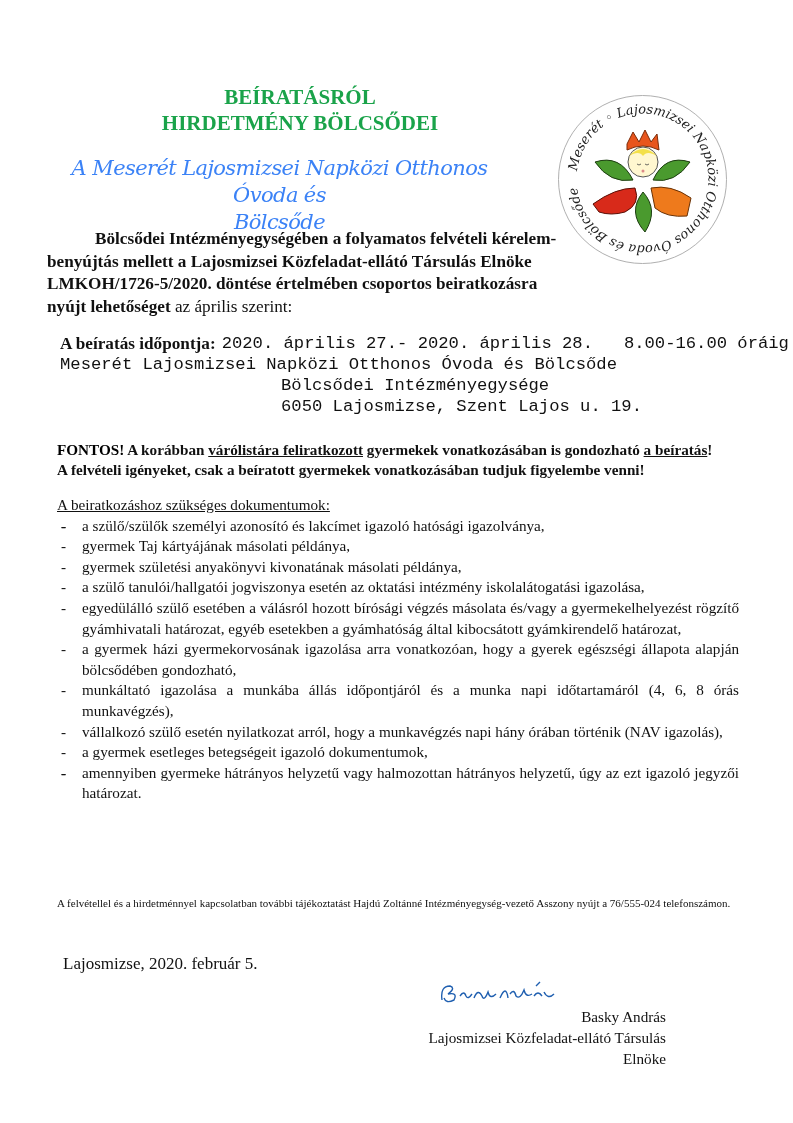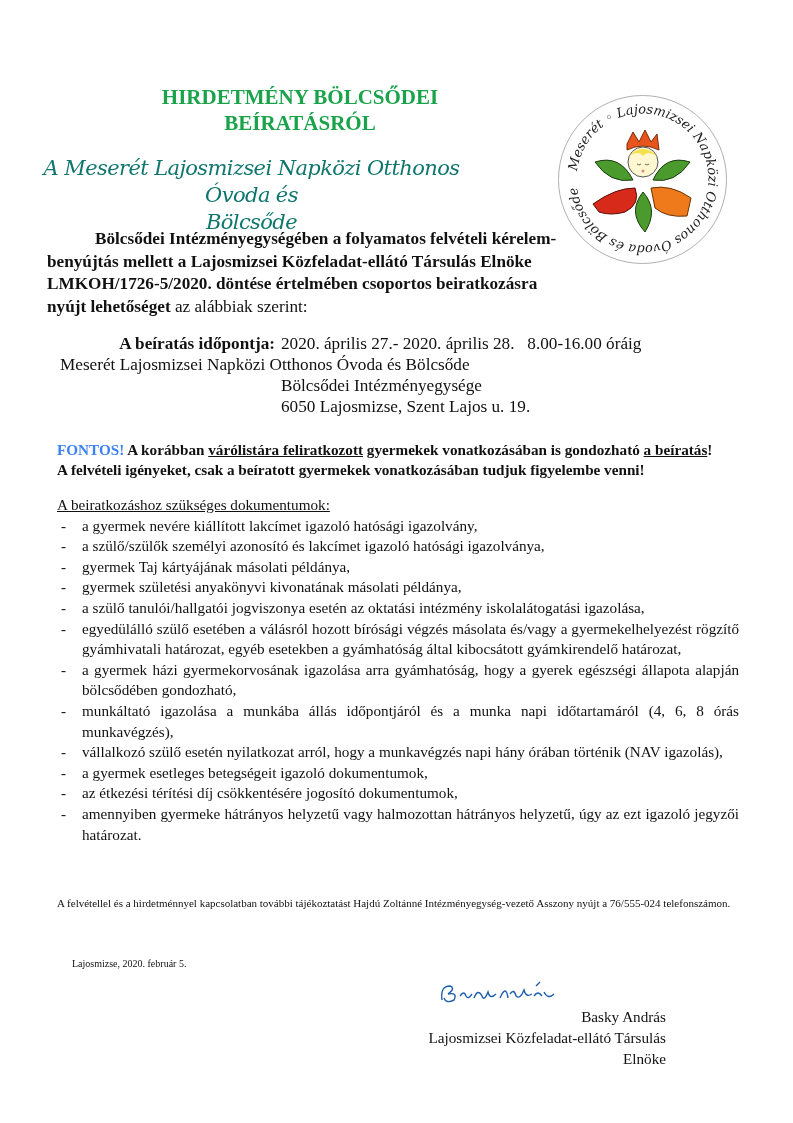--- a/index.html
+++ b/index.html
@@ -7,60 +7,60 @@
       width: 793px; height: 1123px; position: relative; overflow: hidden;
       font-family: "Liberation Serif", "DejaVu Serif", serif;
       color: #111111;
     }
     .abs { position: absolute; }
     .title {
       left: 100px; top: 84px; width: 400px; text-align: center;
       color: #1aa34a; font-weight: bold; font-size: 21px; line-height: 26px;
     }
     .subtitle {
-      left: 24px; top: 155px; width: 455px; text-align: center;
-      color: #0f766e; font-style: italic; font-size: 21px; line-height: 27px;
+      left: 52px; top: 155px; width: 455px; text-align: center;
+      color: #3b82f6; font-style: italic; font-size: 21px; line-height: 27px;
       font-family: "DejaVu Serif", serif; letter-spacing: -0.6px;
     }
     .logo { left: 555px; top: 92px; width: 175px; height: 175px; }
     .intro {
       left: 47px; top: 228px; width: 520px; font-size: 17.2px; line-height: 22.5px;
     }
     .intro b { font-weight: bold; margin-left: 48px; }
     .details {
       left: 60px; top: 333px; width: 700px; font-size: 17.2px; line-height: 21px;
     }
     .details .row { display: flex; }
     .details .lbl { width: 215px; text-align: right; font-weight: bold; padding-right: 6px; white-space: nowrap; }
-    .details .val { white-space: pre; }
+    .details .val { white-space: pre; font-family: Liberation Mono, monospace; }
     .fontos {
       left: 57px; top: 440px; width: 700px; font-size: 15.2px; line-height: 20px; font-weight: bold;
     }
-    .red { color: #3b82f6; }
+    .red { color: #000000; }
     .u { text-decoration: underline; }
     .docs {
       left: 57px; top: 495px; width: 682px; font-size: 15.2px; line-height: 20.6px;
     }
     .docs .heading { text-decoration: underline; }
     .docs ul { list-style: none; margin: 0; padding: 0; }
     .docs li { position: relative; padding-left: 25px; text-align: justify; }
     .docs li .dash { position: absolute; left: 4px; top: 0; }
     .contact {
       left: 57px; top: 893px; width: 682px; font-size: 11px; line-height: 21px; text-align: justify;
     }
-    .dateline { left: 72px; top: 953px; font-size: 10px; line-height: 21px; }
+    .dateline { left: 63px; top: 953px; font-size: 17px; line-height: 21px; }
     .sig-area { left: 366px; top: 984px; width: 300px; text-align: right; font-size: 15.2px; line-height: 21px; }
     .signature { height: 22px; position: relative; }
   </style>
 </head>
 <body>
 
 <div class="abs title">
+  <div>BEÍRATÁSRÓL</div>
   <div>HIRDETMÉNY BÖLCSŐDEI</div>
-  <div>BEÍRATÁSRÓL</div>
 </div>
 
 <div class="abs subtitle">
   <div>A Meserét Lajosmizsei Napközi Otthonos Óvoda és</div>
   <div>Bölcsőde</div>
 </div>
 
 <div class="abs logo">
   <svg width="175" height="175" viewBox="0 0 175 175">
     <circle cx="87.5" cy="87.5" r="84" fill="#fff" stroke="#b0b0b0" stroke-width="1"></circle>
@@ -82,21 +82,21 @@
     <path d="M72,52 L78,40 L84,50 L90,38 L96,50 L102,42 L104,58 Q88,50 72,58 Z" fill="#e8551c" stroke="#7a2a06" stroke-width="1"></path>
 
     <circle cx="88" cy="70" r="15" fill="#fff7d0" stroke="#555" stroke-width="1"></circle>
     <path d="M74,64 Q88,50 102,64 Q92,58 88,64 Q84,58 74,64 Z" fill="#f3e04a"></path>
     <path d="M82,72 Q84,74 86,72 M90,72 Q92,74 94,72" stroke="#444" fill="none" stroke-width="0.8"></path>
     <circle cx="88" cy="79" r="1.5" fill="#d88"></circle>
   </svg>
 </div>
 
 <div class="abs intro">
-  <b>Bölcsődei Intézményegységében a folyamatos felvételi kérelem-benyújtás mellett a Lajosmizsei Közfeladat-ellátó Társulás Elnöke LMKOH/1726-5/2020. döntése értelmében csoportos beiratkozásra nyújt lehetőséget</b><span> az alábbiak szerint:</span>
+  <b>Bölcsődei Intézményegységében a folyamatos felvételi kérelem-benyújtás mellett a Lajosmizsei Közfeladat-ellátó Társulás Elnöke LMKOH/1726-5/2020. döntése értelmében csoportos beiratkozásra nyújt lehetőséget</b><span> az április szerint:</span>
 </div>
 
 <div class="abs details">
   <div class="row">
     <span class="lbl">A beíratás időpontja:</span>
     <span class="val">2020. április 27.- 2020. április 28.   8.00-16.00 óráig</span>
   </div>
   <div class="row">
     <span class="val">Meserét Lajosmizsei Napközi Otthonos Óvoda és Bölcsőde</span>
   </div>
@@ -111,31 +111,31 @@
 </div>
 
 <div class="abs fontos">
   <div><span class="red">FONTOS!</span><span> A korábban </span><span class="u">várólistára feliratkozott</span><span> gyermekek vonatkozásában is gondozható </span><span class="u">a beíratás</span><span>!</span></div>
   <div>A felvételi igényeket, csak a beíratott gyermekek vonatkozásában tudjuk figyelembe venni!</div>
 </div>
 
 <div class="abs docs">
   <div class="heading">A beiratkozáshoz szükséges dokumentumok:</div>
   <ul>
-    <li><span class="dash">-</span><span>a gyermek nevére kiállított lakcímet igazoló hatósági igazolvány,</span></li>
+    <li><span class="dash">-</span></li>
     <li><span class="dash">-</span><span>a szülő/szülők személyi azonosító és lakcímet igazoló hatósági igazolványa,</span></li>
     <li><span class="dash">-</span><span>gyermek Taj kártyájának másolati példánya,</span></li>
     <li><span class="dash">-</span><span>gyermek születési anyakönyvi kivonatának másolati példánya,</span></li>
     <li><span class="dash">-</span><span>a szülő tanulói/hallgatói jogviszonya esetén az oktatási intézmény iskolalátogatási igazolása,</span></li>
     <li><span class="dash">-</span><span>egyedülálló szülő esetében a válásról hozott bírósági végzés másolata és/vagy a gyermekelhelyezést rögzítő gyámhivatali határozat, egyéb esetekben a gyámhatóság által kibocsátott gyámkirendelő határozat,</span></li>
-    <li><span class="dash">-</span><span> a gyermek házi gyermekorvosának igazolása arra gyámhatóság, hogy a gyerek egészségi állapota alapján bölcsődében gondozható,</span></li>
+    <li><span class="dash">-</span><span> a gyermek házi gyermekorvosának igazolása arra vonatkozóan, hogy a gyerek egészségi állapota alapján bölcsődében gondozható,</span></li>
     <li><span class="dash">-</span><span>munkáltató igazolása a munkába állás időpontjáról és a munka napi időtartamáról (4, 6, 8 órás munkavégzés),</span></li>
     <li><span class="dash">-</span><span>vállalkozó szülő esetén nyilatkozat arról, hogy a munkavégzés napi hány órában történik (NAV igazolás),</span></li>
     <li><span class="dash">-</span><span>a gyermek esetleges betegségeit igazoló dokumentumok,</span></li>
-    <li><span class="dash">-</span><span>az étkezési térítési díj csökkentésére jogosító dokumentumok,</span></li>
+    <li><span class="dash">-</span></li>
     <li><span class="dash">-</span><span>amennyiben gyermeke hátrányos helyzetű vagy halmozottan hátrányos helyzetű, úgy az ezt igazoló jegyzői határozat.</span></li>
   </ul>
 </div>
 
 <div class="abs contact">A felvétellel és a hirdetménnyel kapcsolatban további tájékoztatást Hajdú Zoltánné Intézményegység-vezető Asszony nyújt a 76/555-024 telefonszámon.</div>
 
 <div class="abs dateline">Lajosmizse, 2020. február 5.</div>
 
 <div class="abs sig-area">
   <div class="signature">

